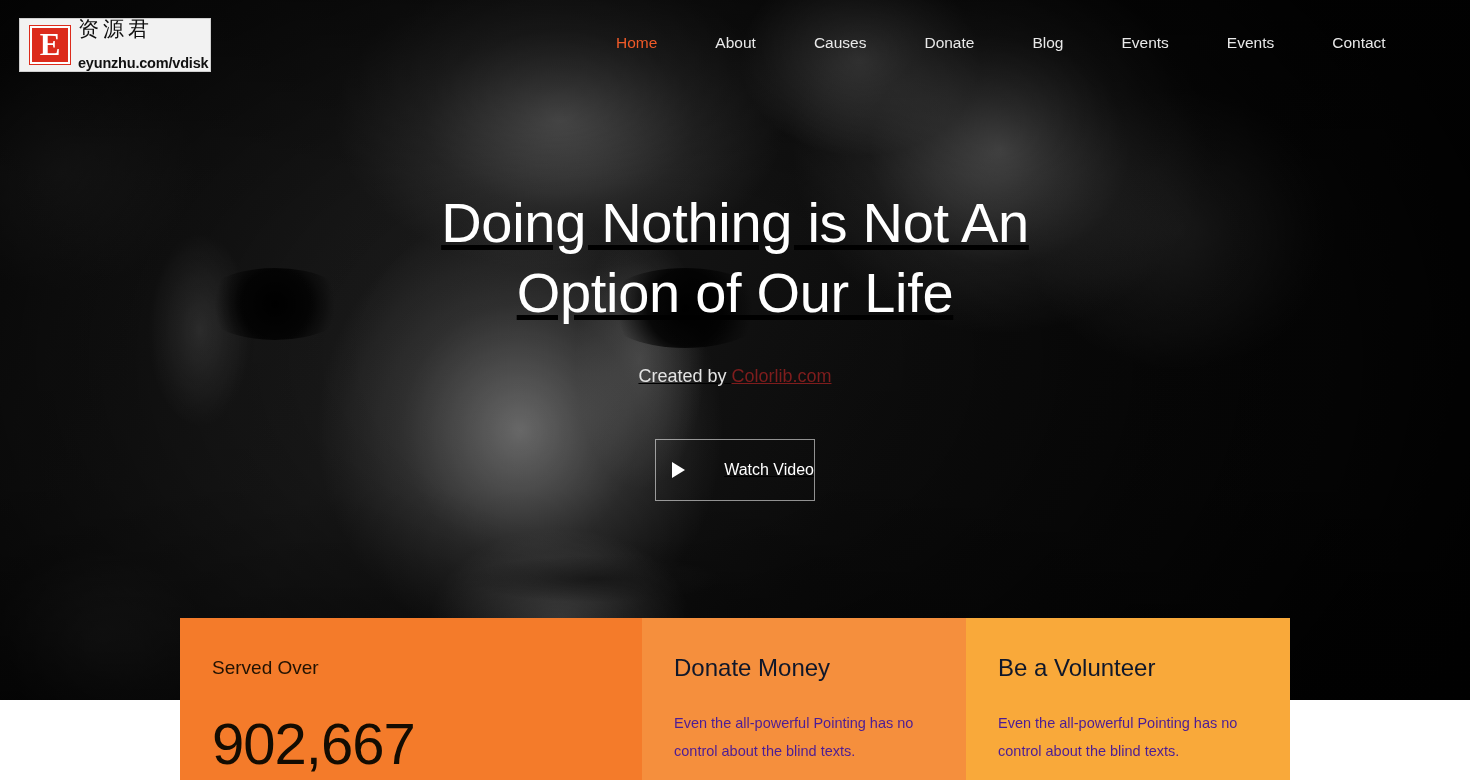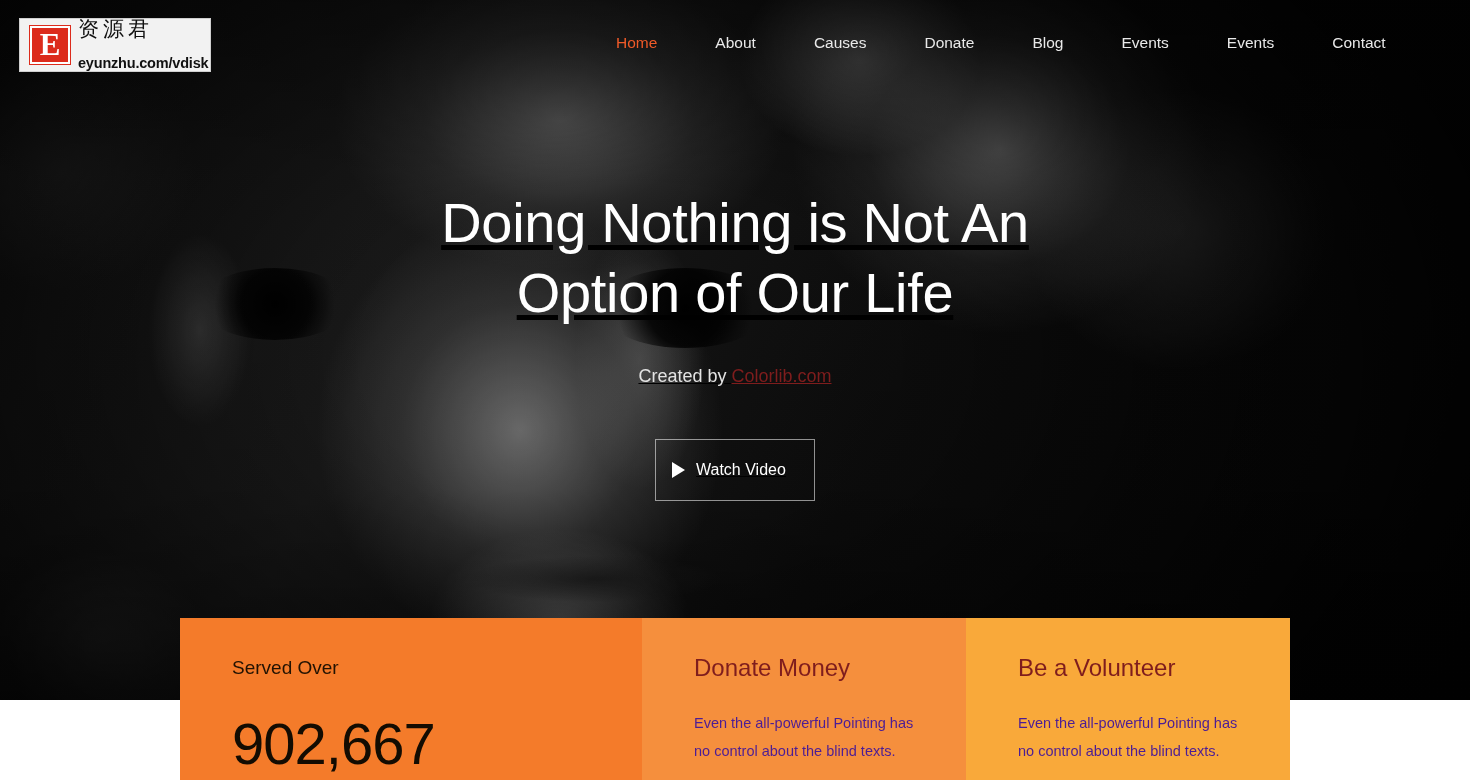--- a/index.html
+++ b/index.html
@@ -154,41 +154,41 @@
     cursor:pointer;
   }
   .watch-btn {
     margin-top:52px;
     width:160px; height:62px;
     border:1px solid rgba(255,255,255,.55);
     background:transparent;
     color:#ffffff;
     font-size:16px;
     font-family:"Liberation Sans", sans-serif;
-    display:flex; align-items:center; justify-content:flex-start; gap:11px;
+    display:flex; align-items:center; justify-content:space-between; gap:11px;
     cursor:pointer;
     padding-left:16px;
   }
   .play-tri {
     width:0; height:0;
     border-left:13px solid #ffffff;
     border-top:8px solid transparent;
     border-bottom:8px solid transparent;
     display:block;
   }
 
   
   .cards {
     position:absolute;
     left:180px; top:618px;
     width:1110px; height:162px;
     display:flex;
     z-index:25;
   }
-  .card { padding:40px 34px 0 52px; }
+  .card { padding:40px 34px 0 32px; }
   .card-served {
     width:462px;
     background:#f47b2a;
   }
   .card-donate {
     width:324px;
     background:#f58f3d;
   }
   .card-volunteer {
     width:324px;
@@ -202,21 +202,21 @@
   }
   .card-count {
     color:#130c02;
     font-size:58px;
     font-weight:400;
     line-height:1;
     margin-top:38px;
     letter-spacing:-1px;
   }
   .card-title {
-    color:#7f1d1d;
+    color:#0f172a;
     font-size:24px;
     font-weight:400;
     line-height:1;
     margin-top:-2px;
   }
   .card-text {
     color:#4c1d95;
     font-size:14.5px;
     line-height:1.95;
     margin-top:29px;

